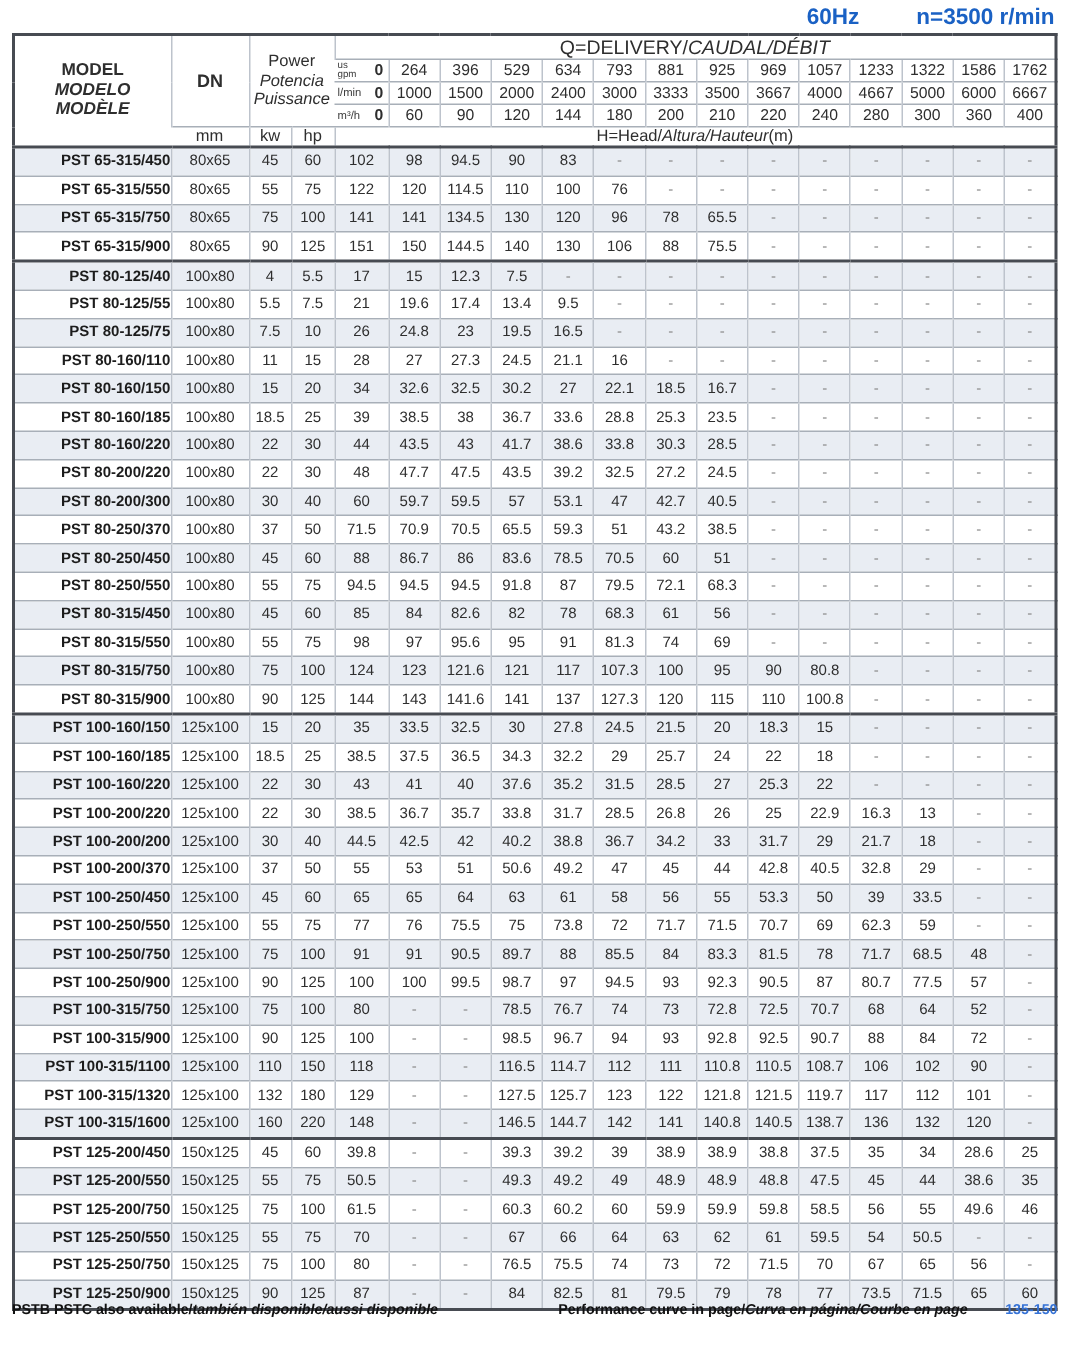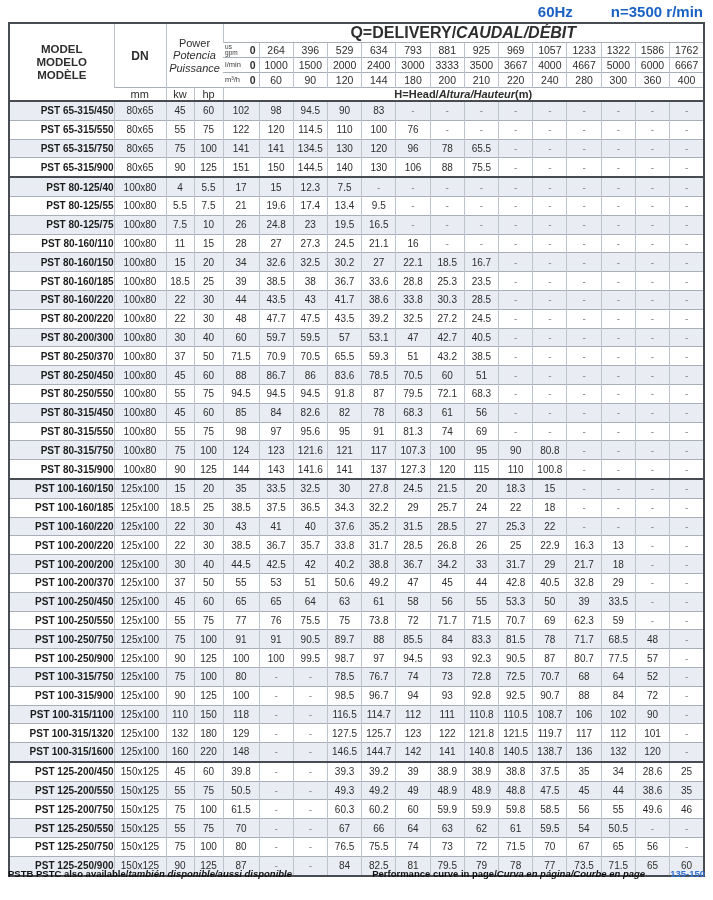--- a/index.html
+++ b/index.html
@@ -7,35 +7,35 @@
   .topnote{position:absolute;top:3px;right:10px;font-size:15px;font-weight:bold;color:#1a61c4;}
   .topnote .gap{display:inline-block;width:38px;}
   .tbl-wrap{position:absolute;top:22px;left:8px;}
   table{border-collapse:collapse;table-layout:fixed;width:697px;border:2px solid #474b52;}
   td{padding:0;text-align:center;vertical-align:middle;white-space:nowrap;overflow:hidden;
      border-left:1px solid #bdc3cc;border-top:1px solid #a8afb8;font-size:10px;}
   tr td:first-child{border-left:none;}
   
   tr.row-q td{border-top:none;height:12px;}
   td.model-h{font-size:11.5px;font-weight:bold;line-height:13px;border-top:none;}
-  td.model-h .it{}
+  td.model-h .it{font-style:italic;}
   td.dn-h{font-size:12px;font-weight:bold;border-top:none;}
   td.power-h{font-size:11px;font-weight:normal;line-height:12.5px;border-top:none;}
   td.power-h .it{font-style:italic;}
-  td.q-title{font-size:16px;font-weight:bold;height:13px;border-top:none;}
+  td.q-title{font-size:13px;font-weight:normal;height:13px;border-top:none;}
   td.q-title .it, td.h-title .it{font-style:italic;}
   tr.flow-row td{height:14px;font-weight:normal;font-size:10.5px;border-top:1px solid #a8afb8;}
   tr.flow-row td.unit-cell{font-weight:normal;}
   .unit-wrap{display:flex;align-items:center;justify-content:space-between;padding:0 3px 0 2px;}
   .unit-label{text-align:left;color:#3a3a3a;}
   .unit-label .ln{display:block;font-size:7.5px;line-height:7.5px;}
   .unit-label.two .ln{font-size:6.5px;line-height:6px;}
   .unit-zero{font-weight:bold;font-size:10.5px;}
   tr.bottom-row td{height:12px;font-size:11px;}
-  td.h-title{font-size:10.5px;font-weight:bold;}
+  td.h-title{font-size:10.5px;font-weight:normal;}
   td.hdr-bottom{border-bottom:2px solid #474b52;}
   
   tr.data-row td{height:17.8px;}
   tr.shade td{background:#e9edf3;}
   td.model-cell{text-align:right;padding-left:4px;font-weight:bold;color:#1c1c1c;font-size:10px;}
   td.dash{color:#8a8a8a;}
   tr.group-end td{border-bottom:2px solid #474b52;}
   
   .footer{position:absolute;top:868px;left:8px;width:697px;display:flex;justify-content:space-between;
           font-size:9.5px;font-weight:bold;color:#111;}

